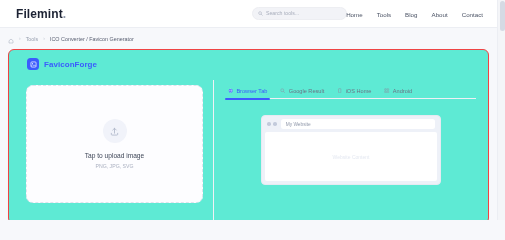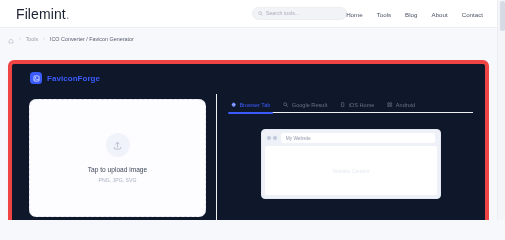--- a/index.html
+++ b/index.html
@@ -29,22 +29,22 @@
     width: 497px;
     height: 28px;
     background: #ffffff;
     border-bottom: 1px solid #eceef3;
     display: flex;
     align-items: center;
     box-sizing: border-box;
     padding: 0 14px 0 16px;
   }
   .brand {
-    font-size: 14px;
-    font-weight: normal;
+    font-size: 12px;
+    font-weight: bold;
     color: #1c2233;
     letter-spacing: .1px;
     white-space: nowrap;
   }
   .brand .dot { color: #8e97ab; }
 
   .search-box {
     position: absolute;
     left: 252px;
     top: 7px;
@@ -106,25 +106,25 @@
     font-size: 5px;
     color: #c4c9d4;
     line-height: 1;
   }
   .home-ic { display: block; }
 
   
   .card {
     position: absolute;
     left: 8px;
-    top: 60px;
+    top: 49px;
     width: 481px;
     height: 175px;
-    background: #0f172a;
-    border: 4px solid #ef4444;
+    background: #5eead4;
+    border: 1px solid #ef4444;
     border-radius: 6px;
     box-sizing: border-box;
     box-shadow: 0 1px 2px rgba(25,35,70,.03);
   }
   .card-head {
     height: 28px;
     display: flex;
     align-items: center;
     padding-left: 18px;
     gap: 5px;

